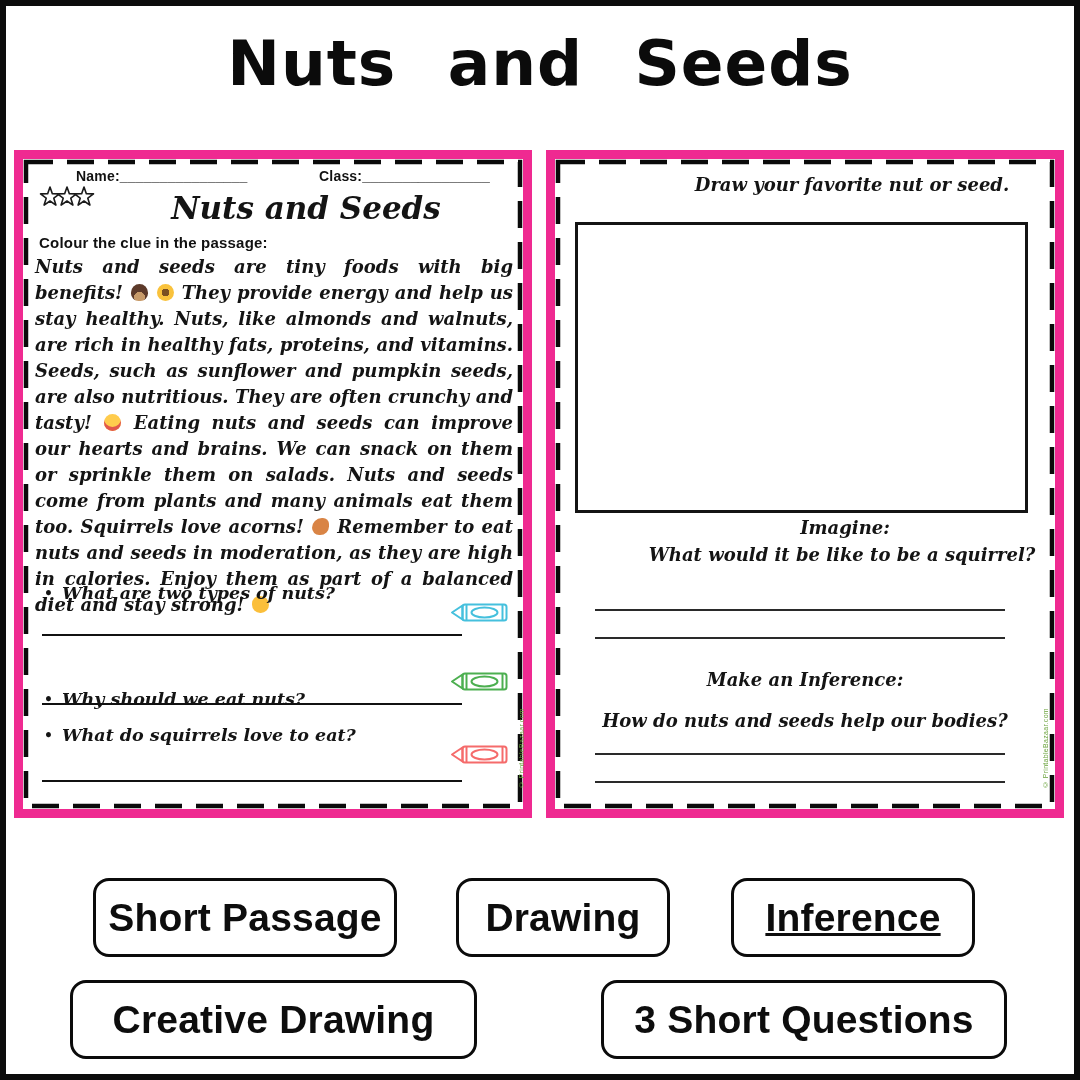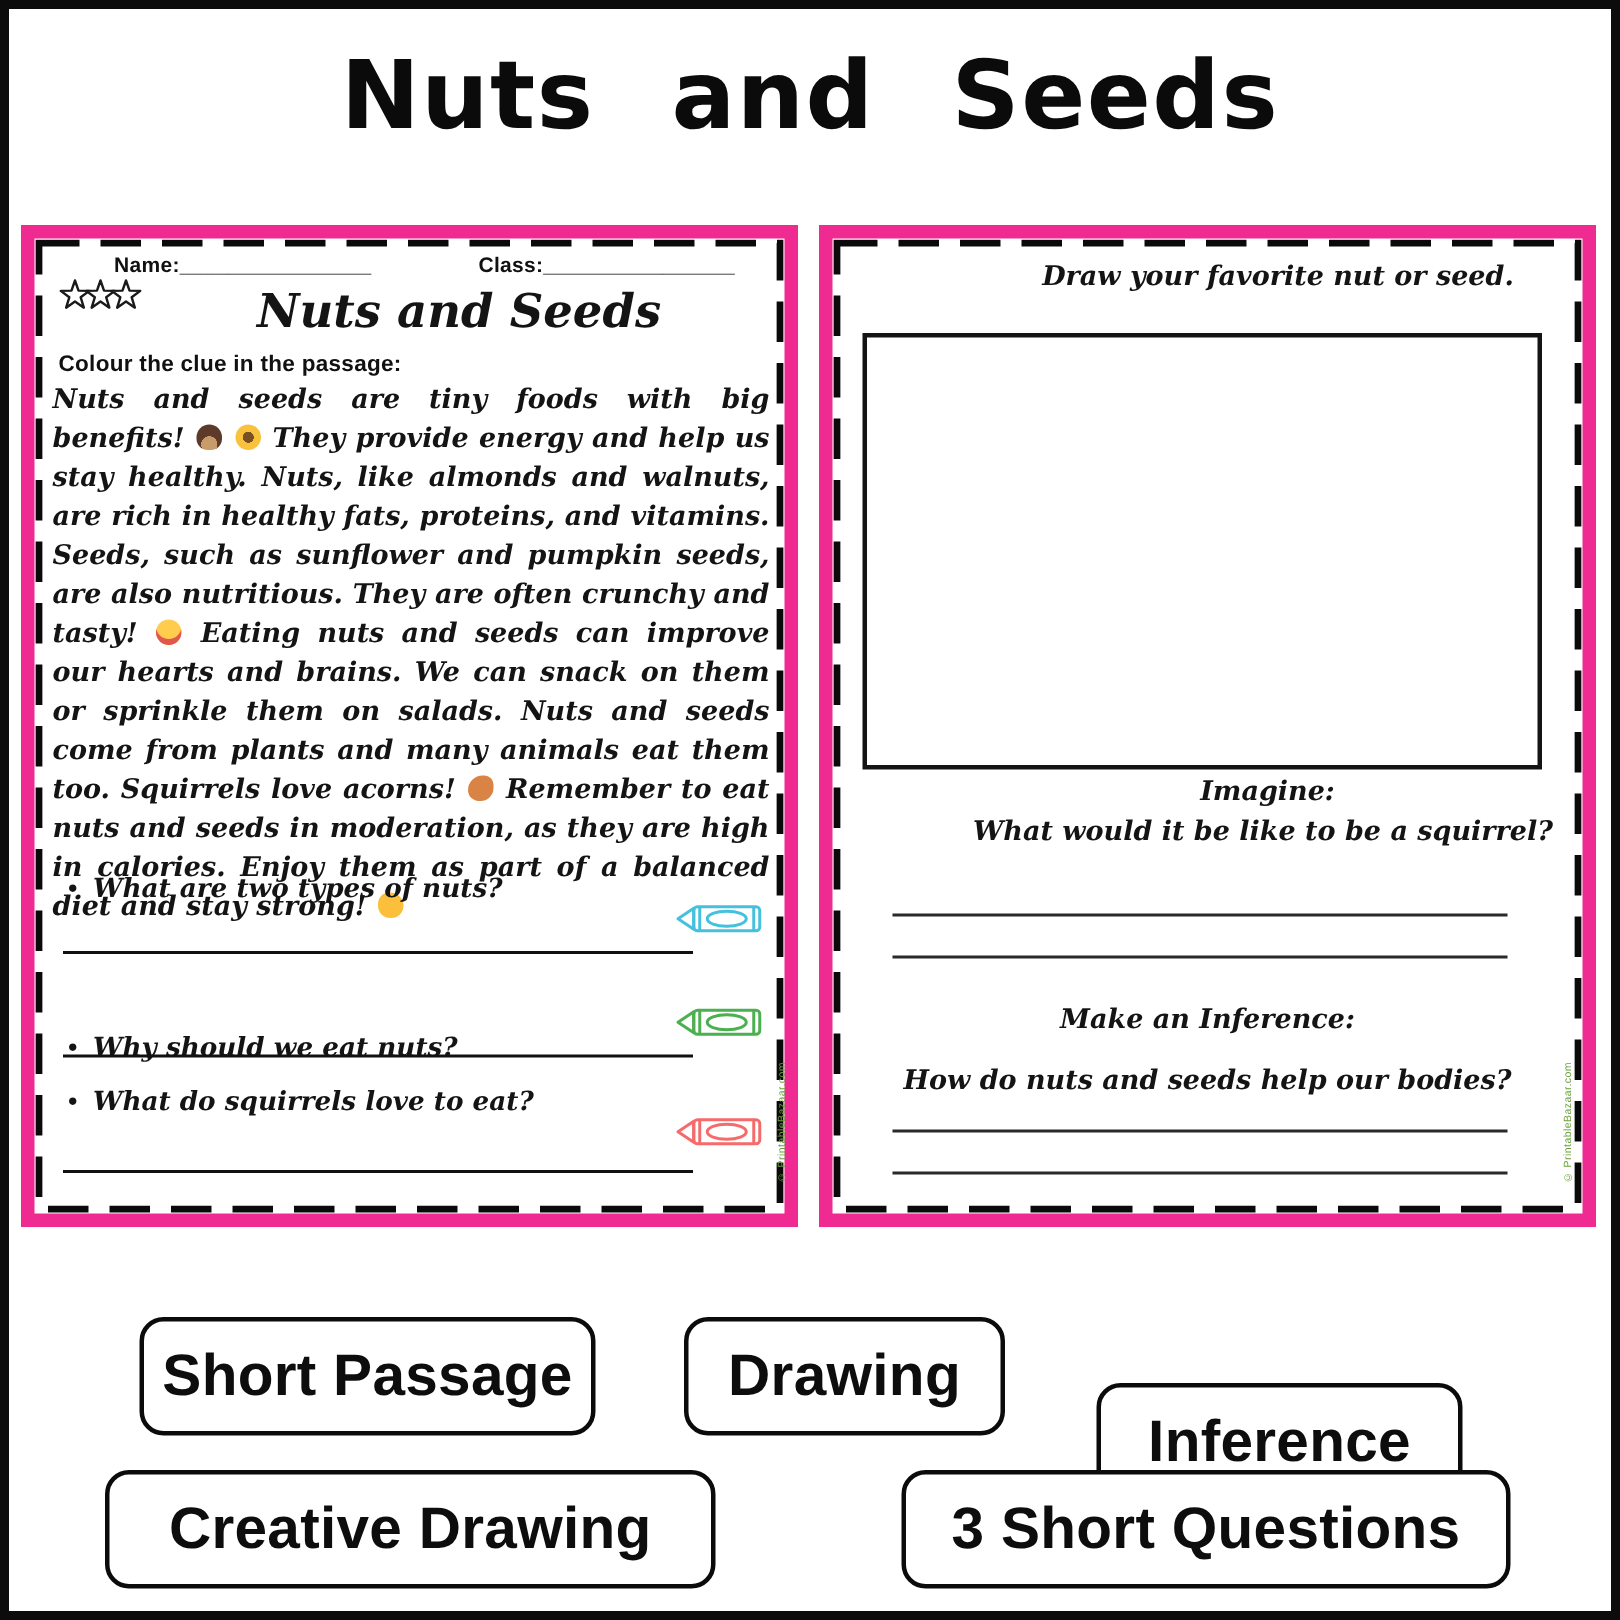--- a/index.html
+++ b/index.html
@@ -57,21 +57,21 @@
     letter-spacing:.3px;white-space:nowrap;}
   .wm-left{left:504px;top:558px;}
   .wm-right{left:496px;top:558px;}
 
   
   .badge{position:absolute;border:3px solid #0b0b0b;border-radius:16px;background:#fff;
     display:flex;align-items:center;justify-content:center;font-size:39px;font-weight:600;
     color:#0d0d0d;letter-spacing:.2px;}
   .b1{left:93px; top:878px;width:298px;height:73px;}
   .b2{left:456px;top:878px;width:208px;height:73px;}
-  .b3{left:731px;top:922px;width:238px;height:73px;}
+  .b3{left:731px;top:878px;width:238px;height:73px;text-decoration:underline;}
   .b4{left:70px; top:980px;width:401px;height:73px;}
   .b5{left:601px;top:980px;width:400px;height:73px;}
 </style>
 </head>
 <body>
 
 <div class="frame"></div>
 
 <div class="main-title">Nuts and Seeds</div>
 

